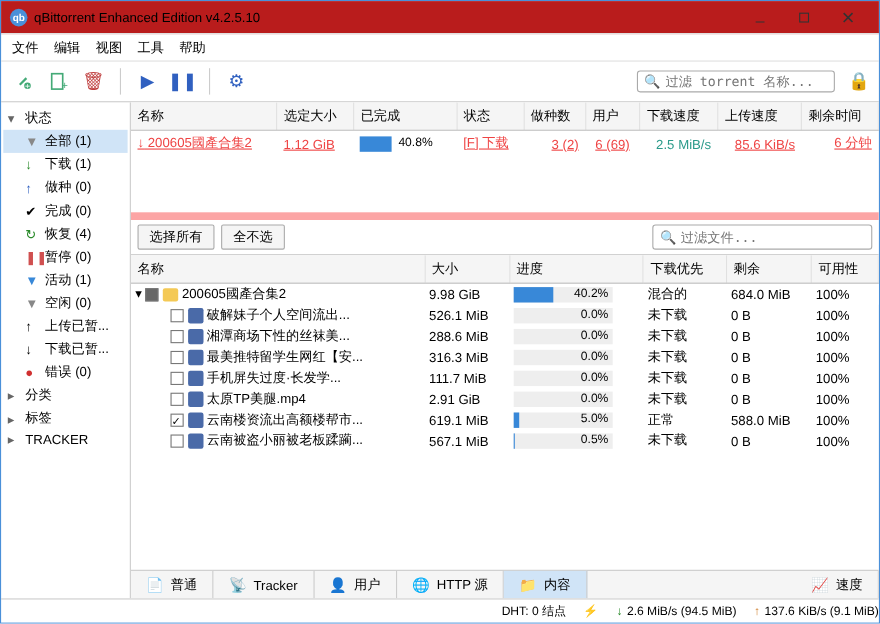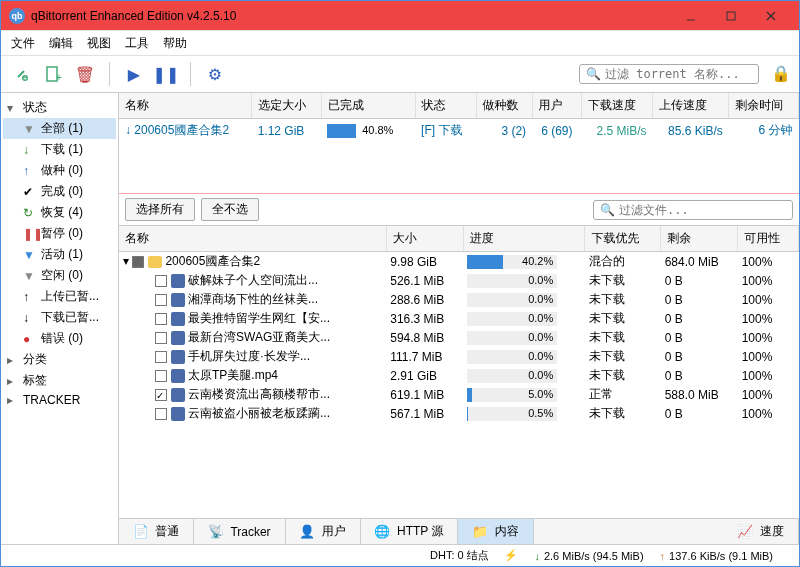--- a/index.html
+++ b/index.html
@@ -1,18 +1,18 @@
 <!DOCTYPE html>
 <html><head>
 <meta charset="utf-8">
 <style>
 * { box-sizing: border-box; margin: 0; padding: 0; }
 body { font-family: "Microsoft YaHei", "SimSun", Arial, sans-serif; font-size: 12px; background: #f0f0f0; }
 .window { width: 800px; height: 567px; background: #fff; border: 1px solid #4a90d9; display: flex; flex-direction: column; margin: 0 auto; }
-.titlebar { height: 30px; background: #ef4444; display: flex; align-items: center; padding: 0 8px; border-bottom: 1px solid #e0e0e0; }
+.titlebar { height: 30px; background: #b91c1c; display: flex; align-items: center; padding: 0 8px; border-bottom: 1px solid #e0e0e0; }
 .titlebar .icon { width: 16px; height: 16px; border-radius: 50%; background: #4a90d9; color: #fff; display: flex; align-items: center; justify-content: center; font-size: 9px; font-weight: bold; margin-right: 6px; }
 .titlebar .title { flex: 1; font-size: 12px; }
 .titlebar .win-btn { width: 40px; height: 28px; display: flex; align-items: center; justify-content: center; cursor: pointer; }
 .menubar { height: 24px; display: flex; gap: 14px; align-items: center; padding: 0 10px; font-size: 12px; }
 .menubar span { cursor: pointer; }
 .toolbar { height: 38px; display: flex; align-items: center; padding: 0 8px; border-top: 1px solid #e0e0e0; border-bottom: 1px solid #ccc; gap: 8px; }
 .tbtn { width: 24px; height: 24px; display: flex; align-items: center; justify-content: center; cursor: pointer; font-size: 16px; }
 .vdiv { width: 1px; height: 24px; background: #ccc; margin: 0 4px; }
 .toolbar .spacer { flex: 1; }
 .search-box { display: flex; align-items: center; border: 1px solid #aaa; border-radius: 3px; padding: 2px 6px; width: 180px; background: #fff; }
@@ -23,39 +23,39 @@
 .side-item { display: flex; align-items: center; padding: 2px 4px; gap: 6px; font-size: 12px; cursor: pointer; white-space: nowrap; }
 .side-item.header { font-weight: normal; }
 .side-item.sel { background: #d0e4f7; }
 .expand { width: 10px; color: #666; }
 .side-icon { width: 12px; font-size: 12px; }
 .content { flex: 1; display: flex; flex-direction: column; overflow: hidden; }
 .torrent-table { height: 100px; overflow: auto; }
 table { border-collapse: collapse; width: 100%; }
 th { background: #f5f5f5; border-bottom: 1px solid #ccc; text-align: left; padding: 4px 6px; font-weight: normal; font-size: 12px; border-right: 1px solid #e0e0e0; white-space: nowrap; }
 td { padding: 3px 6px; font-size: 12px; white-space: nowrap; }
-.green { color: #0369a1; }
+.green { color: #ef4444; text-decoration: underline; }
 .teal { color: #2a9a8a; }
 .progress-cell { position: relative; width: 70px; }
 .progress-bar { background: #3888d8; height: 14px; position: relative; }
-.file-toolbar { display: flex; align-items: center; padding: 4px 6px; gap: 6px; border-top: 1px solid #fca5a5; }
+.file-toolbar { display: flex; padding: 4px 6px; gap: 6px; border-top: 7px solid #fca5a5; }
 .small-btn { border: 1px solid #aaa; background: #f5f5f5; padding: 2px 10px; font-size: 12px; cursor: pointer; border-radius: 2px; }
 .file-table { flex: 1; overflow: auto; border-top: 1px solid #ccc; }
 .file-table tr.root td { background: #fff; }
 .file-table td { padding: 1px 4px; }
 .chk { width: 12px; height: 12px; border: 1px solid #777; display: inline-block; vertical-align: middle; margin-right: 4px; }
 .chk.checked::after { content: "✓"; font-size: 10px; line-height: 10px; position: relative; top: -2px; }
 .chk.mixed { background: #666; }
 .file-icon { width: 14px; height: 14px; background: #4a6aa8; display: inline-block; vertical-align: middle; margin-right: 3px; border-radius: 2px; }
 .folder-icon { width: 14px; height: 12px; background: #f4c955; display: inline-block; vertical-align: middle; margin-right: 3px; border-radius: 2px; }
 .tabs { display: flex; border-top: 1px solid #ccc; background: #f5f5f5; }
 .tab { padding: 4px 14px; border-right: 1px solid #ccc; display: flex; align-items: center; gap: 6px; cursor: pointer; font-size: 12px; }
 .tab.active { background: #d0e4f7; }
 .tab-icon { color: #4a6aa8; font-size: 13px; }
-.statusbar { height: 22px; display: flex; align-items: center; justify-content: flex-end; gap: 16px; padding: 0 26px; border-top: 1px solid #ccc; font-size: 11px; }
+.statusbar { height: 22px; display: flex; align-items: center; justify-content: flex-end; gap: 16px; padding: 0 0; border-top: 1px solid #ccc; font-size: 11px; }
 .statusbar .sitem { display: flex; align-items: center; gap: 4px; }
 svg { display: block; }
 </style>
 </head>
 <body>
 
 <div class="window">
   <div class="titlebar">
     <div class="icon">qb</div>
     <div class="title">qBittorrent Enhanced Edition v4.2.5.10</div>
@@ -294,33 +294,20 @@
                   <div style="position:relative;width:90px;height:14px;background:#eee">
                     <div style="background:#ccc;height:100%;width:0%"></div>
                     <span style="position:absolute;top:0;right:4px;font-size:11px">0.0%</span>
                   </div>
                 </td>
                 <td>未下载</td>
                 <td>0 B</td>
                 <td>100%</td>
               </tr>
               <tr>
-                <td style="padding-left:36px"><span class="chk"></span><span class="file-icon"></span>最新台湾SWAG亚裔美大...</td>
-                <td>594.8 MiB</td>
-                <td>
-                  <div style="position:relative;width:90px;height:14px;background:#eee">
-                    <div style="background:#ccc;height:100%;width:0%"></div>
-                    <span style="position:absolute;top:0;right:4px;font-size:11px">0.0%</span>
-                  </div>
-                </td>
-                <td>未下载</td>
-                <td>0 B</td>
-                <td>100%</td>
-              </tr>
-              <tr>
                 <td style="padding-left:36px"><span class="chk"></span><span class="file-icon"></span>手机屏失过度·长发学...</td>
                 <td>111.7 MiB</td>
                 <td>
                   <div style="position:relative;width:90px;height:14px;background:#eee">
                     <div style="background:#ccc;height:100%;width:0%"></div>
                     <span style="position:absolute;top:0;right:4px;font-size:11px">0.0%</span>
                   </div>
                 </td>
                 <td>未下载</td>
                 <td>0 B</td>

